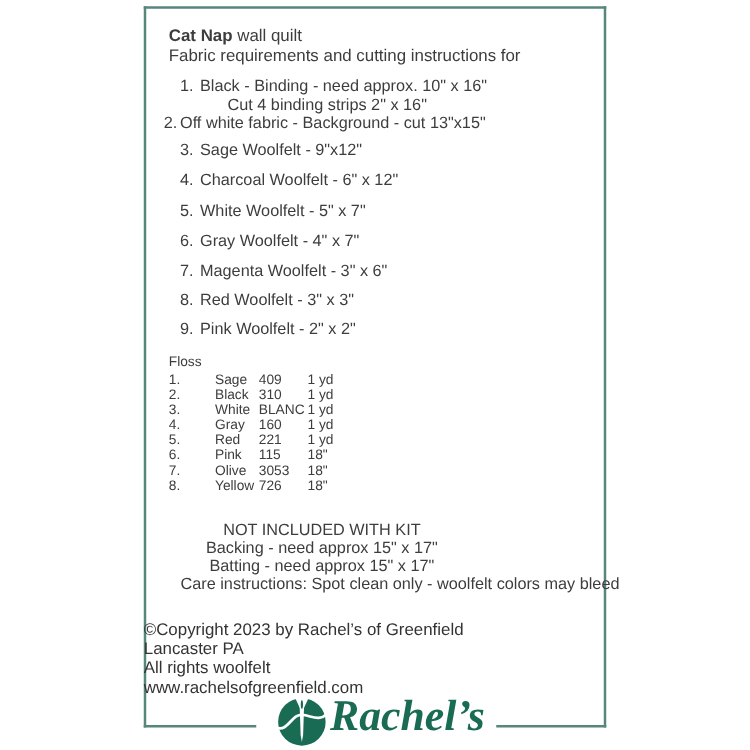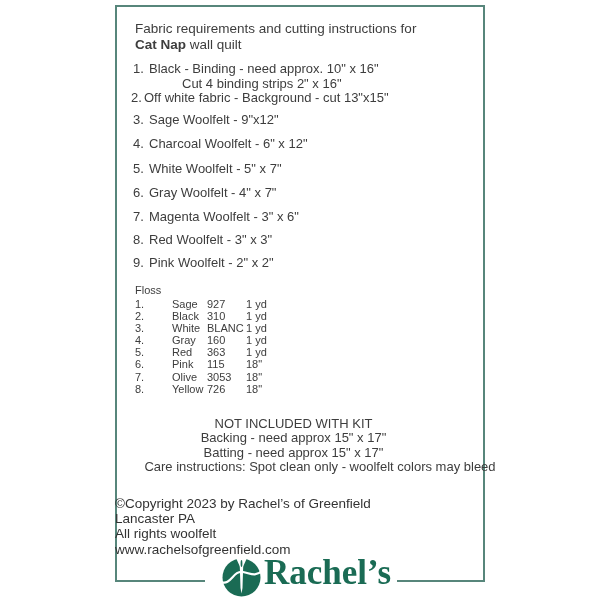--- a/index.html
+++ b/index.html
@@ -13,75 +13,75 @@
     border:2px solid #57867b;border-bottom:none;
   }
   .bottom-seg{position:absolute;height:2px;background:#57867b;top:580px;}
   .seg-left{left:115px;width:90px;}
   .seg-right{left:397px;width:88px;}
 
   .abs{position:absolute;}
   .title{left:135px;top:21px;font-size:13.5px;line-height:16px;}
   .b{font-weight:bold;}
 
-  .fab-line{left:133px;font-size:13px;line-height:14px;white-space:nowrap;}
+  .fab-line{left:144px;font-size:13px;line-height:14px;white-space:nowrap;}
   .fab-num{display:inline-block;width:16px;}
   .fab-sub{left:182px;font-size:13px;line-height:14px;white-space:nowrap;}
 
   .floss{left:135px;top:284px;font-size:11px;}
   .floss-label{line-height:13px;margin-bottom:1px;}
   .floss-row{line-height:12.1px;white-space:nowrap;}
   .fc{display:inline-block;}
   .fc-num{width:37px;}
   .fc-color{width:35px;}
   .fc-code{width:39px;}
 
-  .notinc{left:115px;top:417px;width:285px;text-align:center;font-size:13px;line-height:14.3px;padding-left:36px;}
+  .notinc{left:115px;top:417px;width:285px;text-align:center;font-size:13px;line-height:14.3px;}
   .care-line{left:115px;top:460px;width:410px;text-align:center;font-size:13px;line-height:14px;}
 
   .copyright{left:115px;top:496px;width:370px;text-align:left;font-size:13.5px;line-height:15.2px;color:#333333;}
 
   .logo-name{left:264px;top:555px;font-family:"Liberation Serif",serif;font-weight:bold;
-             font-size:35px;line-height:36px;color:#1a6b54;white-space:nowrap;}
+             font-size:35px;line-height:36px;color:#1a6b54;white-space:nowrap;font-style:italic;}
   .logo-tagline{left:312px;top:584px;font-family:"Liberation Serif",serif;font-weight:bold;
                 font-size:14px;line-height:14px;color:#1a6b54;white-space:nowrap;margin-top:40px;}
   .logo-icon{left:221px;top:555px;}
 </style>
 </head>
 <body>
 
 <div id="page">
 
   <div class="border-box"></div>
   <div class="bottom-seg seg-left"></div>
   <div class="bottom-seg seg-right"></div>
 
   <div class="abs title">
+    <div><span class="b">Cat Nap</span><span> wall quilt</span></div>
     <div>Fabric requirements and cutting instructions for</div>
-    <div><span class="b">Cat Nap</span><span> wall quilt</span></div>
   </div>
 
   <div class="abs fab-line" style="top:62px"><span class="fab-num">1.</span><span>Black - Binding - need approx. 10" x 16"</span></div>
   <div class="abs fab-sub" style="top:77px">Cut 4 binding strips 2" x 16"</div>
   <div class="abs fab-line" style="top:91px;left:131px"><span class="fab-num" style="width:13px">2.</span><span>Off white fabric - Background - cut 13"x15"</span></div>
   <div class="abs fab-line" style="top:113px"><span class="fab-num">3.</span><span>Sage Woolfelt - 9"x12"</span></div>
   <div class="abs fab-line" style="top:137px"><span class="fab-num">4.</span><span>Charcoal Woolfelt - 6" x 12"</span></div>
   <div class="abs fab-line" style="top:162px"><span class="fab-num">5.</span><span>White Woolfelt - 5" x 7"</span></div>
   <div class="abs fab-line" style="top:186px"><span class="fab-num">6.</span><span>Gray Woolfelt - 4" x 7"</span></div>
   <div class="abs fab-line" style="top:210px"><span class="fab-num">7.</span><span>Magenta Woolfelt - 3" x 6"</span></div>
   <div class="abs fab-line" style="top:233px"><span class="fab-num">8.</span><span>Red Woolfelt - 3" x 3"</span></div>
   <div class="abs fab-line" style="top:256px"><span class="fab-num">9.</span><span>Pink Woolfelt - 2" x 2"</span></div>
 
   <div class="abs floss">
     <div class="floss-label">Floss</div>
-    <div class="floss-row"><span class="fc fc-num">1.</span><span class="fc fc-color">Sage</span><span class="fc fc-code">927</span><span class="fc">1 yd</span></div>
+    <div class="floss-row"><span class="fc fc-num">1.</span><span class="fc fc-color">Sage</span><span class="fc fc-code">409</span><span class="fc">1 yd</span></div>
     <div class="floss-row"><span class="fc fc-num">2.</span><span class="fc fc-color">Black</span><span class="fc fc-code">310</span><span class="fc">1 yd</span></div>
     <div class="floss-row"><span class="fc fc-num">3.</span><span class="fc fc-color">White</span><span class="fc fc-code">BLANC</span><span class="fc">1 yd</span></div>
     <div class="floss-row"><span class="fc fc-num">4.</span><span class="fc fc-color">Gray</span><span class="fc fc-code">160</span><span class="fc">1 yd</span></div>
-    <div class="floss-row"><span class="fc fc-num">5.</span><span class="fc fc-color">Red</span><span class="fc fc-code">363</span><span class="fc">1 yd</span></div>
+    <div class="floss-row"><span class="fc fc-num">5.</span><span class="fc fc-color">Red</span><span class="fc fc-code">221</span><span class="fc">1 yd</span></div>
     <div class="floss-row"><span class="fc fc-num">6.</span><span class="fc fc-color">Pink</span><span class="fc fc-code">115</span><span class="fc">18"</span></div>
     <div class="floss-row"><span class="fc fc-num">7.</span><span class="fc fc-color">Olive</span><span class="fc fc-code">3053</span><span class="fc">18"</span></div>
     <div class="floss-row"><span class="fc fc-num">8.</span><span class="fc fc-color">Yellow</span><span class="fc fc-code">726</span><span class="fc">18"</span></div>
   </div>
 
   <div class="abs notinc">
     <div>NOT INCLUDED WITH KIT</div>
     <div>Backing - need approx 15" x 17"</div>
     <div>Batting - need approx 15" x 17"</div>
   </div>

